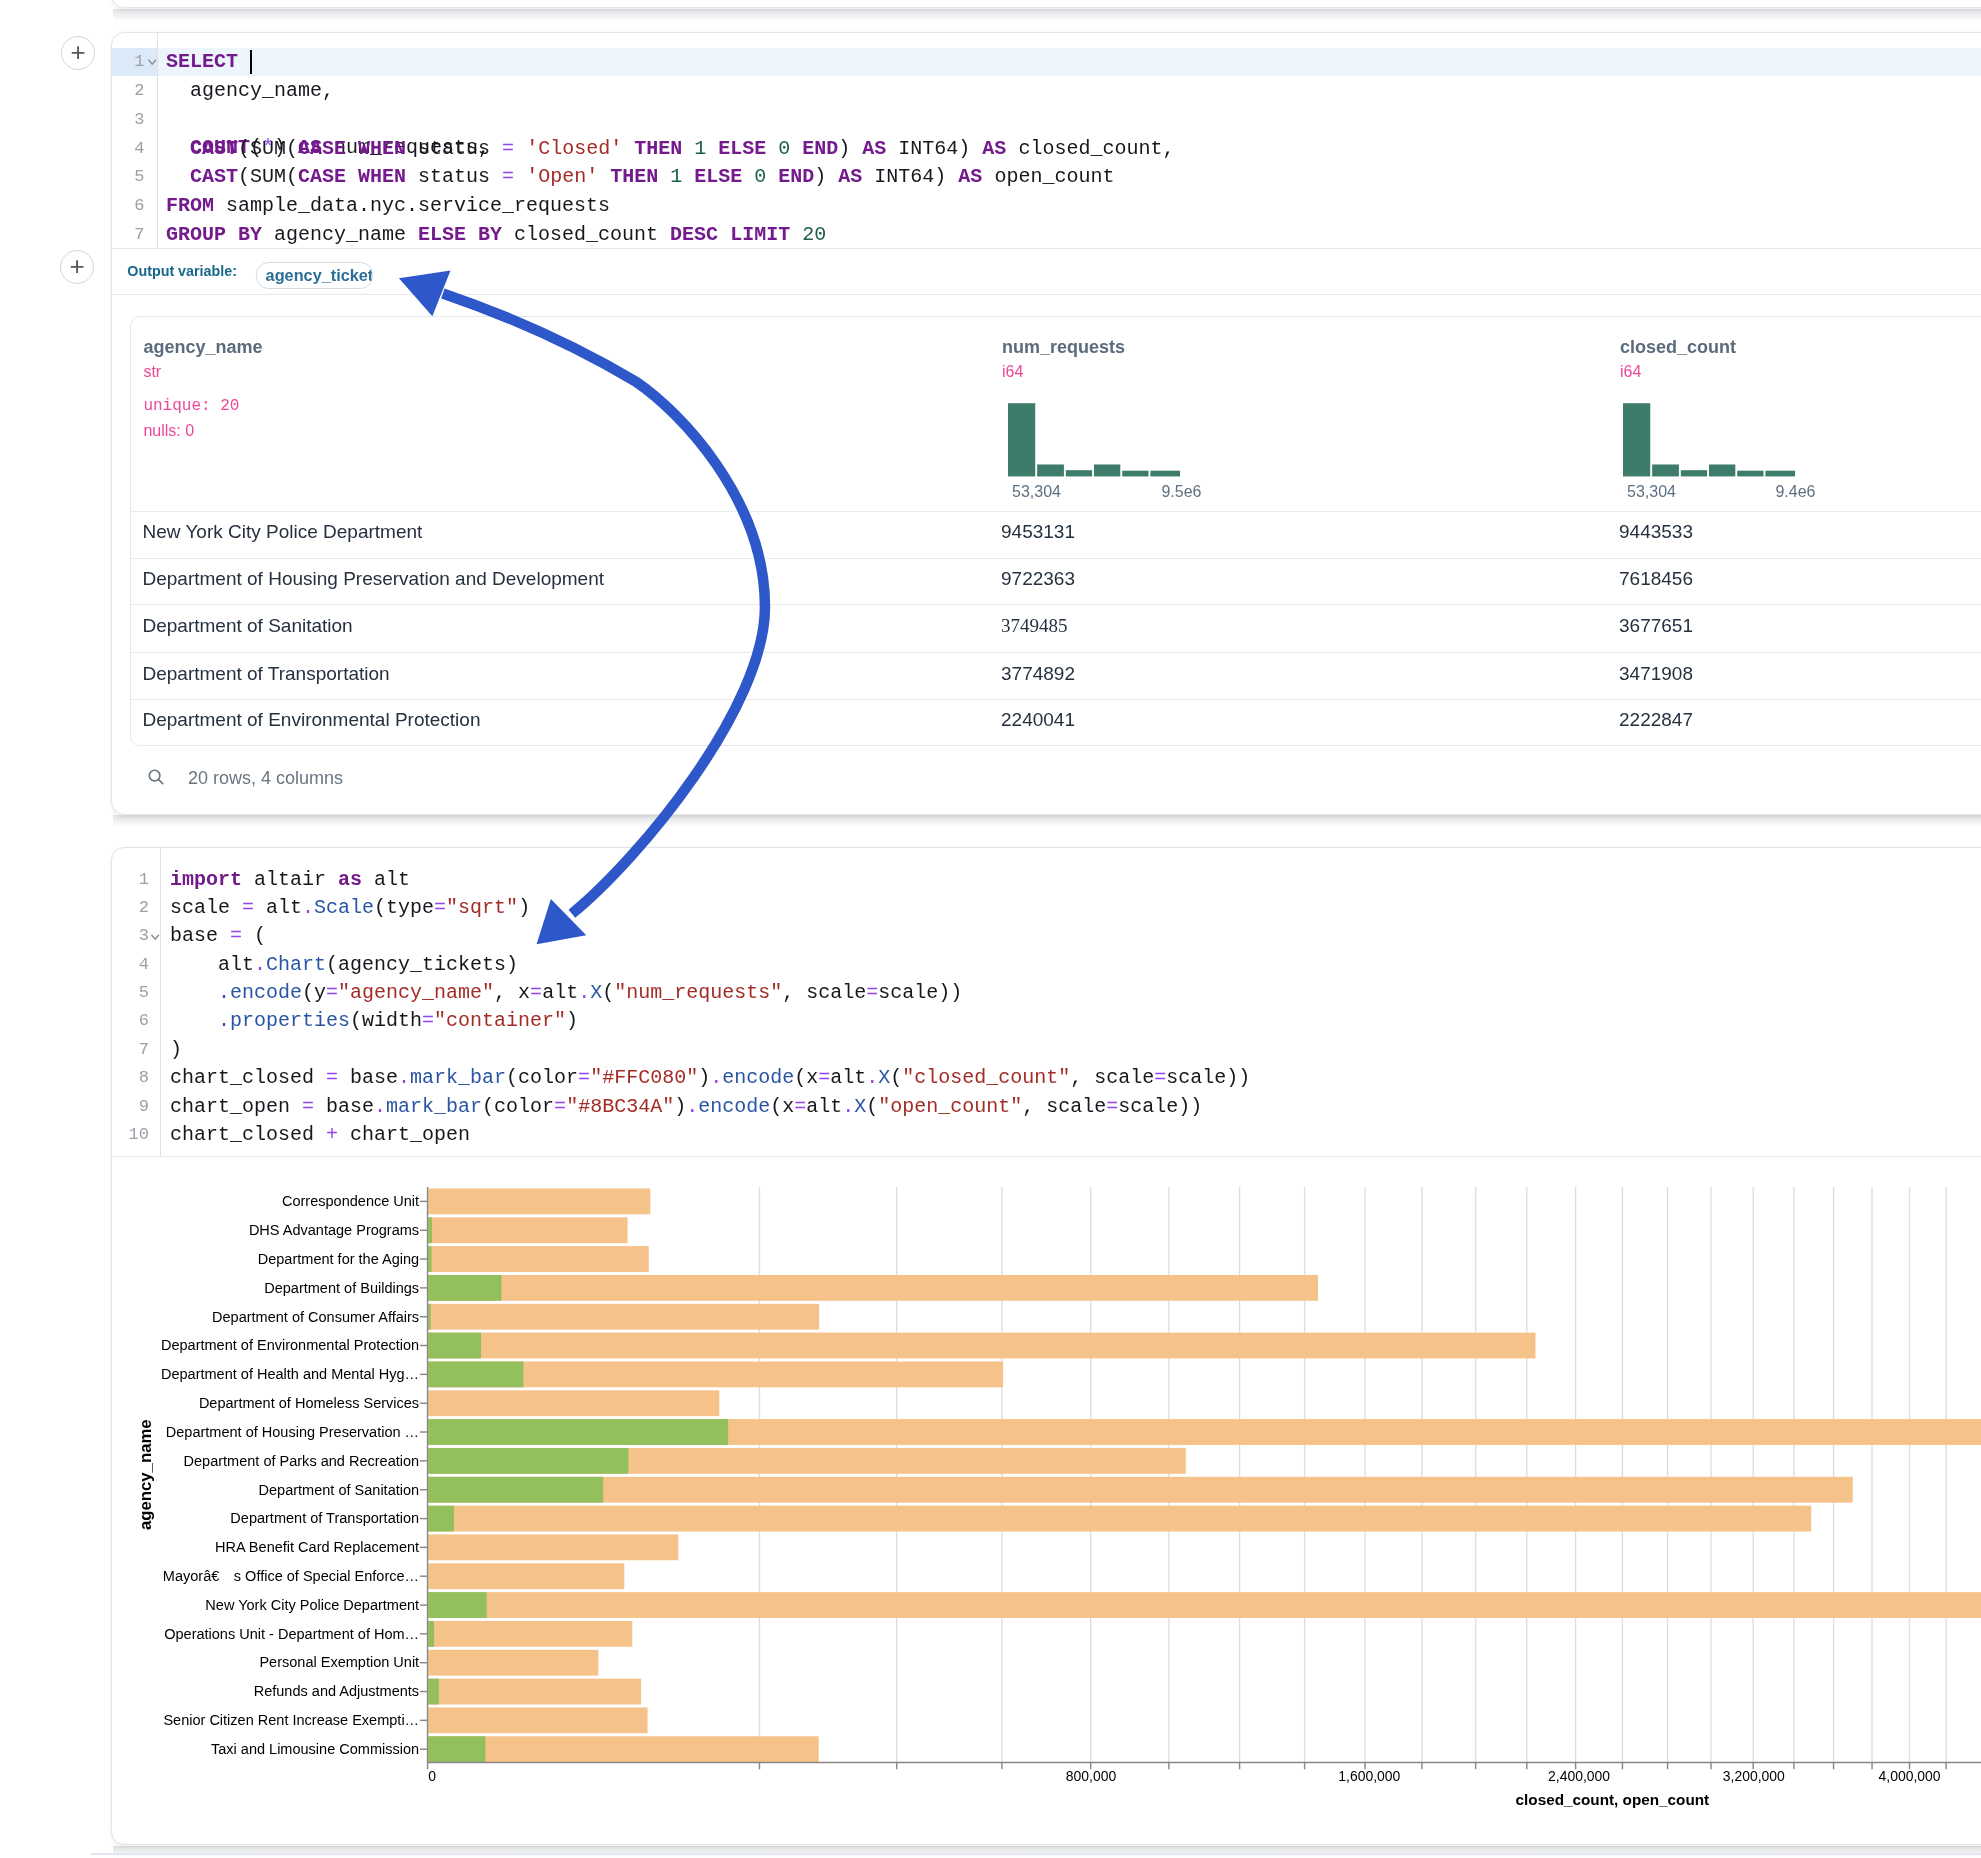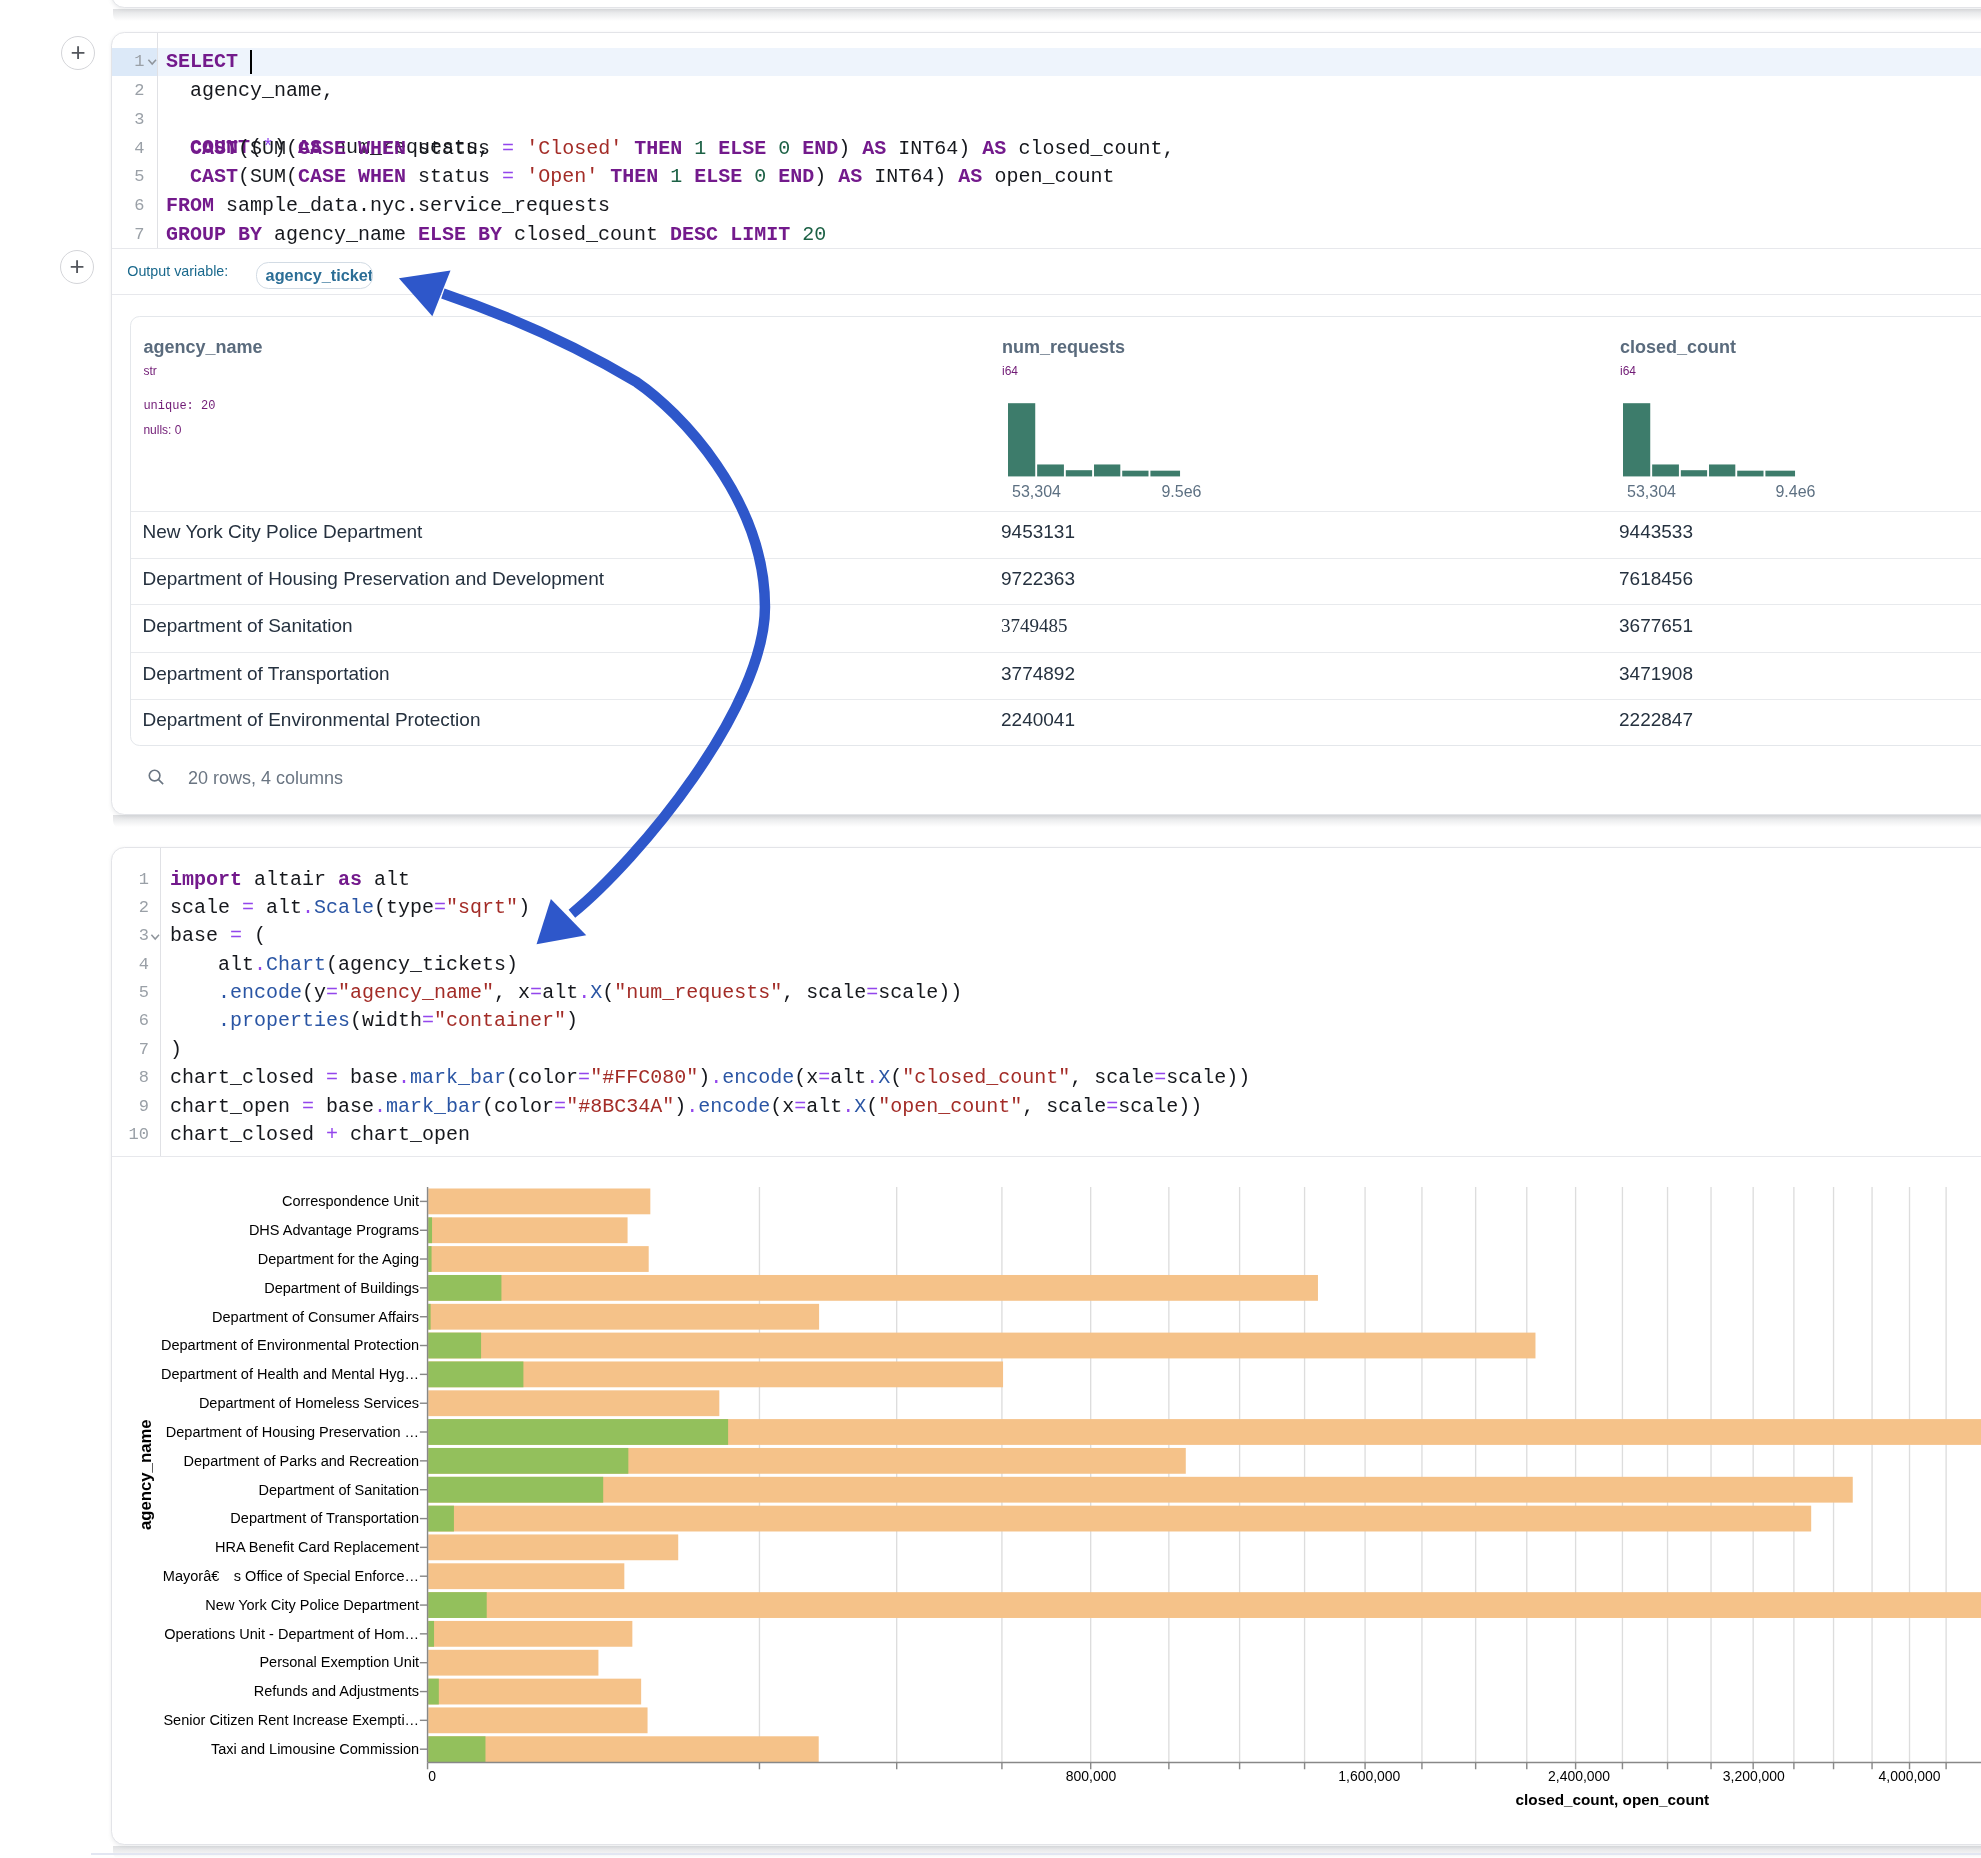--- a/index.html
+++ b/index.html
@@ -22,21 +22,21 @@
   .vline { position:absolute; width:1px; background:#e0e1e5; }
   .cellshadow { position:absolute; left:113px; width:1905px; height:15.3px;
     background:linear-gradient(180deg, rgba(95,100,110,0.20), rgba(95,100,110,0.0) 80%);
     border-radius:0 0 9.6px 9.6px; }
   .plusbtn { position:absolute; width:34px; height:34px; border-radius:50%;
     border:1.4px solid #d4d5d9; background:#fff; color:#54575d;
     font-size:26px; font-weight:300; text-align:center; line-height:30px; }
   .chev { position:absolute; width:12.4px; height:12.4px; }
   .rowtxt { position:absolute; font-size:19px; color:#25313f; white-space:nowrap; }
   .hdr  { position:absolute; font-size:18px; font-weight:bold; color:#5a6b7d; white-space:nowrap; }
-  .sub  { position:absolute; font-size:12px; color:#701a75; white-space:nowrap; }
+  .sub  { position:absolute; font-size:16px; color:#ec4899; white-space:nowrap; }
 </style>
 </head>
 <body>
 <div class="page">
 
   <div class="cell" style="top:-23px; height:31px;"></div>
   <div class="cellshadow" style="top:8.6px;"></div>
 
   <div class="cell" style="top:32px; height:783px;">
     <div style="position:absolute; inset:0; overflow:hidden; border-radius:12.4px;">
@@ -56,21 +56,21 @@
 <div class="codeline" style="left:54px; top:102px;">  <span class="k">CAST</span>(SUM(<span class="k">CASE</span> <span class="k">WHEN</span> status <span class="o">=</span> <span class="s">'Closed'</span> <span class="k">THEN</span> <span class="n">1</span> <span class="k">ELSE</span> <span class="n">0</span> <span class="k">END</span>) <span class="k">AS</span> INT64) <span class="k">AS</span> closed_count,</div>
 <div class="codeline" style="left:54px; top:130px;">  <span class="k">CAST</span>(SUM(<span class="k">CASE</span> <span class="k">WHEN</span> status <span class="o">=</span> <span class="s">'Open'</span> <span class="k">THEN</span> <span class="n">1</span> <span class="k">ELSE</span> <span class="n">0</span> <span class="k">END</span>) <span class="k">AS</span> INT64) <span class="k">AS</span> open_count</div>
 <div class="codeline" style="left:54px; top:159px;"><span class="k">FROM</span> sample_data.nyc.service_requests</div>
 <div class="codeline" style="left:54px; top:188px;"><span class="k">GROUP BY</span> agency_name <span class="k">ELSE BY</span> closed_count <span class="k">DESC</span> <span class="k">LIMIT</span> <span class="n">20</span></div>
       <svg class="chev" style="left:34px; top:23px;" viewBox="0 0 13 13">
           <path d="M2.5 4 L6.5 8.5 L10.5 4" fill="none" stroke="#8f959c" stroke-width="1.6"></path>
         </svg>
       <div style="position:absolute; left:138px; top:16.7px; width:1.9px; height:24px; background:#000;"></div>
       <div class="hline" style="left:0; top:215px; width:100%;"></div>
       <div style="position:absolute; left:15.3px; top:215px; height:46px; line-height:46px;
-                  font-size:14.3px; font-weight:normal; color:#19688c;">Output variable:</div>
+                  font-size:14.3px; font-weight:bold; color:#19688c;">Output variable:</div>
       <div style="position:absolute; left:144px; top:229px; width:117px; height:26.5px;
                   border:1px solid #d2dbe4; border-radius:12.4px; overflow:hidden;
                   font-size:16.3px; font-weight:bold; color:#2c6e96; line-height:25px;
                   padding-left:8.6px; white-space:nowrap;">agency_tickets</div>
       <div class="hline" style="left:0; top:261px; width:100%;"></div>
       <div style="position:absolute; left:18px; top:283px; width:1902px; height:430px;
                   border:1px solid #e4e7eb; border-radius:9.6px;">
 <div class="hdr" style="left:12.4px; top:20px; line-height:21px;">agency_name</div>
 <div class="sub" style="left:12.4px; top:45px; line-height:19px;">str</div>
 <div class="sub" style="left:12.4px; top:80px; line-height:19px;font-family:Liberation Mono, monospace;">unique: 20</div>

